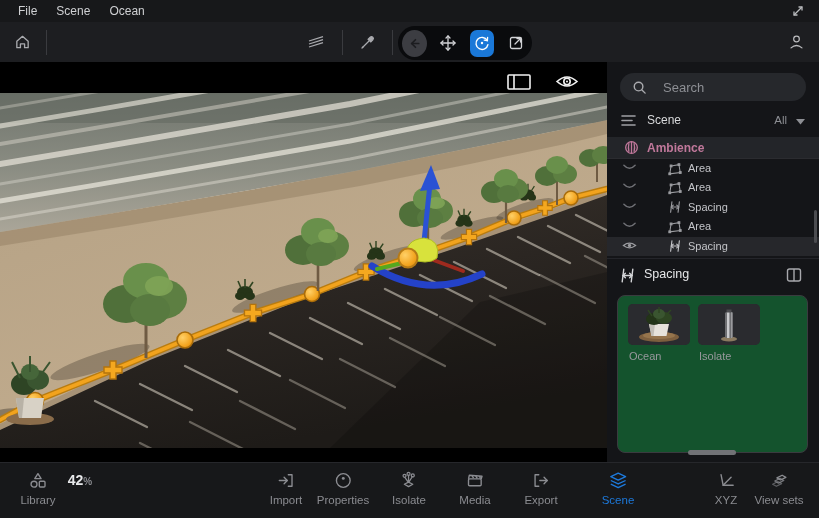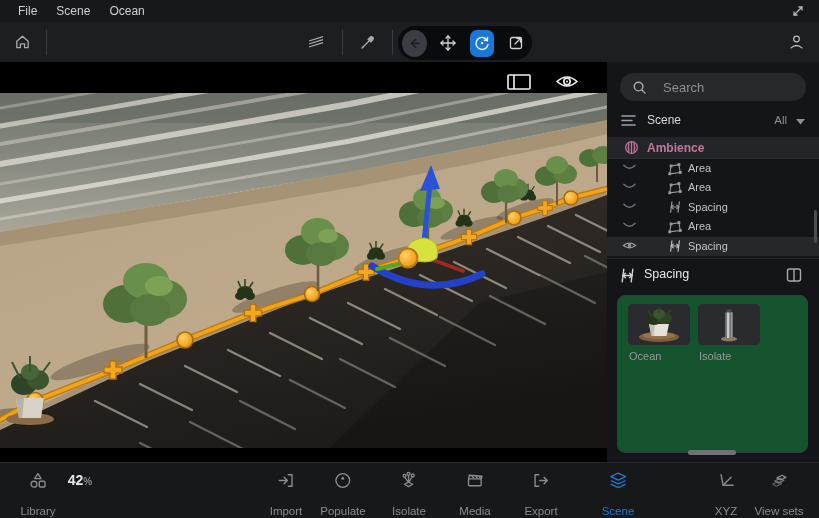--- a/index.html
+++ b/index.html
@@ -58,21 +58,21 @@
     border:1px solid #3a3b3f; border-radius:8px; }
   .thumb { position:absolute; top:8px; width:62px; height:41px; background:#2a2b2f; border-radius:5px; overflow:hidden; }
   .thumb.t0 { left:10px; } .thumb.t1 { left:80px; }
   .tlabel { position:absolute; top:54px; font-size:11px; color:#97989c; }
   .tlabel.l0 { left:11px; } .tlabel.l1 { left:81px; }
   .card-scroll { position:absolute; left:70px; bottom:-3px; width:48px; height:5px; background:#717276; border-radius:3px; }
   
   .bottombar { position:absolute; left:0; top:462px; width:819px; height:56px; background:#17181a;
     border-top:1px solid #26272b; }
   .bb-item { position:absolute; top:8px; transform:translateX(-50%); display:flex; flex-direction:column;
-    align-items:center; gap:15px; color:#8b8c91; }
+    align-items:center; gap:4px; color:#8b8c91; }
   .bb-item .lab { font-size:11.5px; white-space:nowrap; }
   .bb-item.active { color:#1d79db; }
   .bb-stats { position:absolute; top:9px; transform:translateX(-50%); display:flex; flex-direction:column; align-items:center; gap:2px; }
   .bb-stats .val { font-size:14px; font-weight:bold; color:#e8e9eb; }
   .bb-stats .val .unit { font-size:10px; font-weight:bold; color:#8b8c91; }
   .bb-stats .lab { font-size:15px; color:#8b8c91;margin-top:35px; }
   svg { display:block; }
 </style>
 </head>
 <body>
@@ -619,21 +619,21 @@
       <span class="lab">Import</span>
     </div>
 
     <div class="bb-item" style="left:343px">
       <span>
         <svg width="19" height="19" viewBox="0 0 18 18" fill="none" stroke="currentColor" stroke-width="1.3">
           <circle cx="9" cy="9" r="6.5"></circle>
             <circle cx="9" cy="7" r="1.4" fill="currentColor" stroke="none"></circle>
         </svg>
       </span>
-      <span class="lab">Populate</span>
+      <span class="lab">Properties</span>
     </div>
 
     <div class="bb-item" style="left:409px">
       <span>
         <svg width="19" height="19" viewBox="0 0 18 18" fill="none" stroke="currentColor" stroke-width="1.2" stroke-linejoin="round">
           <path d="M9 11 L5.2 5.5 M9 11 L9 3.5 M9 11 L12.8 5"></path>
           <circle cx="5.2" cy="4.6" r="1.4"></circle>
             <circle cx="9" cy="2.8" r="1.4"></circle>
             <circle cx="13" cy="4.2" r="1.4"></circle>
           <path d="M9 10.5 L13 12.5 L9 14.8 L5 12.5 Z"></path>

